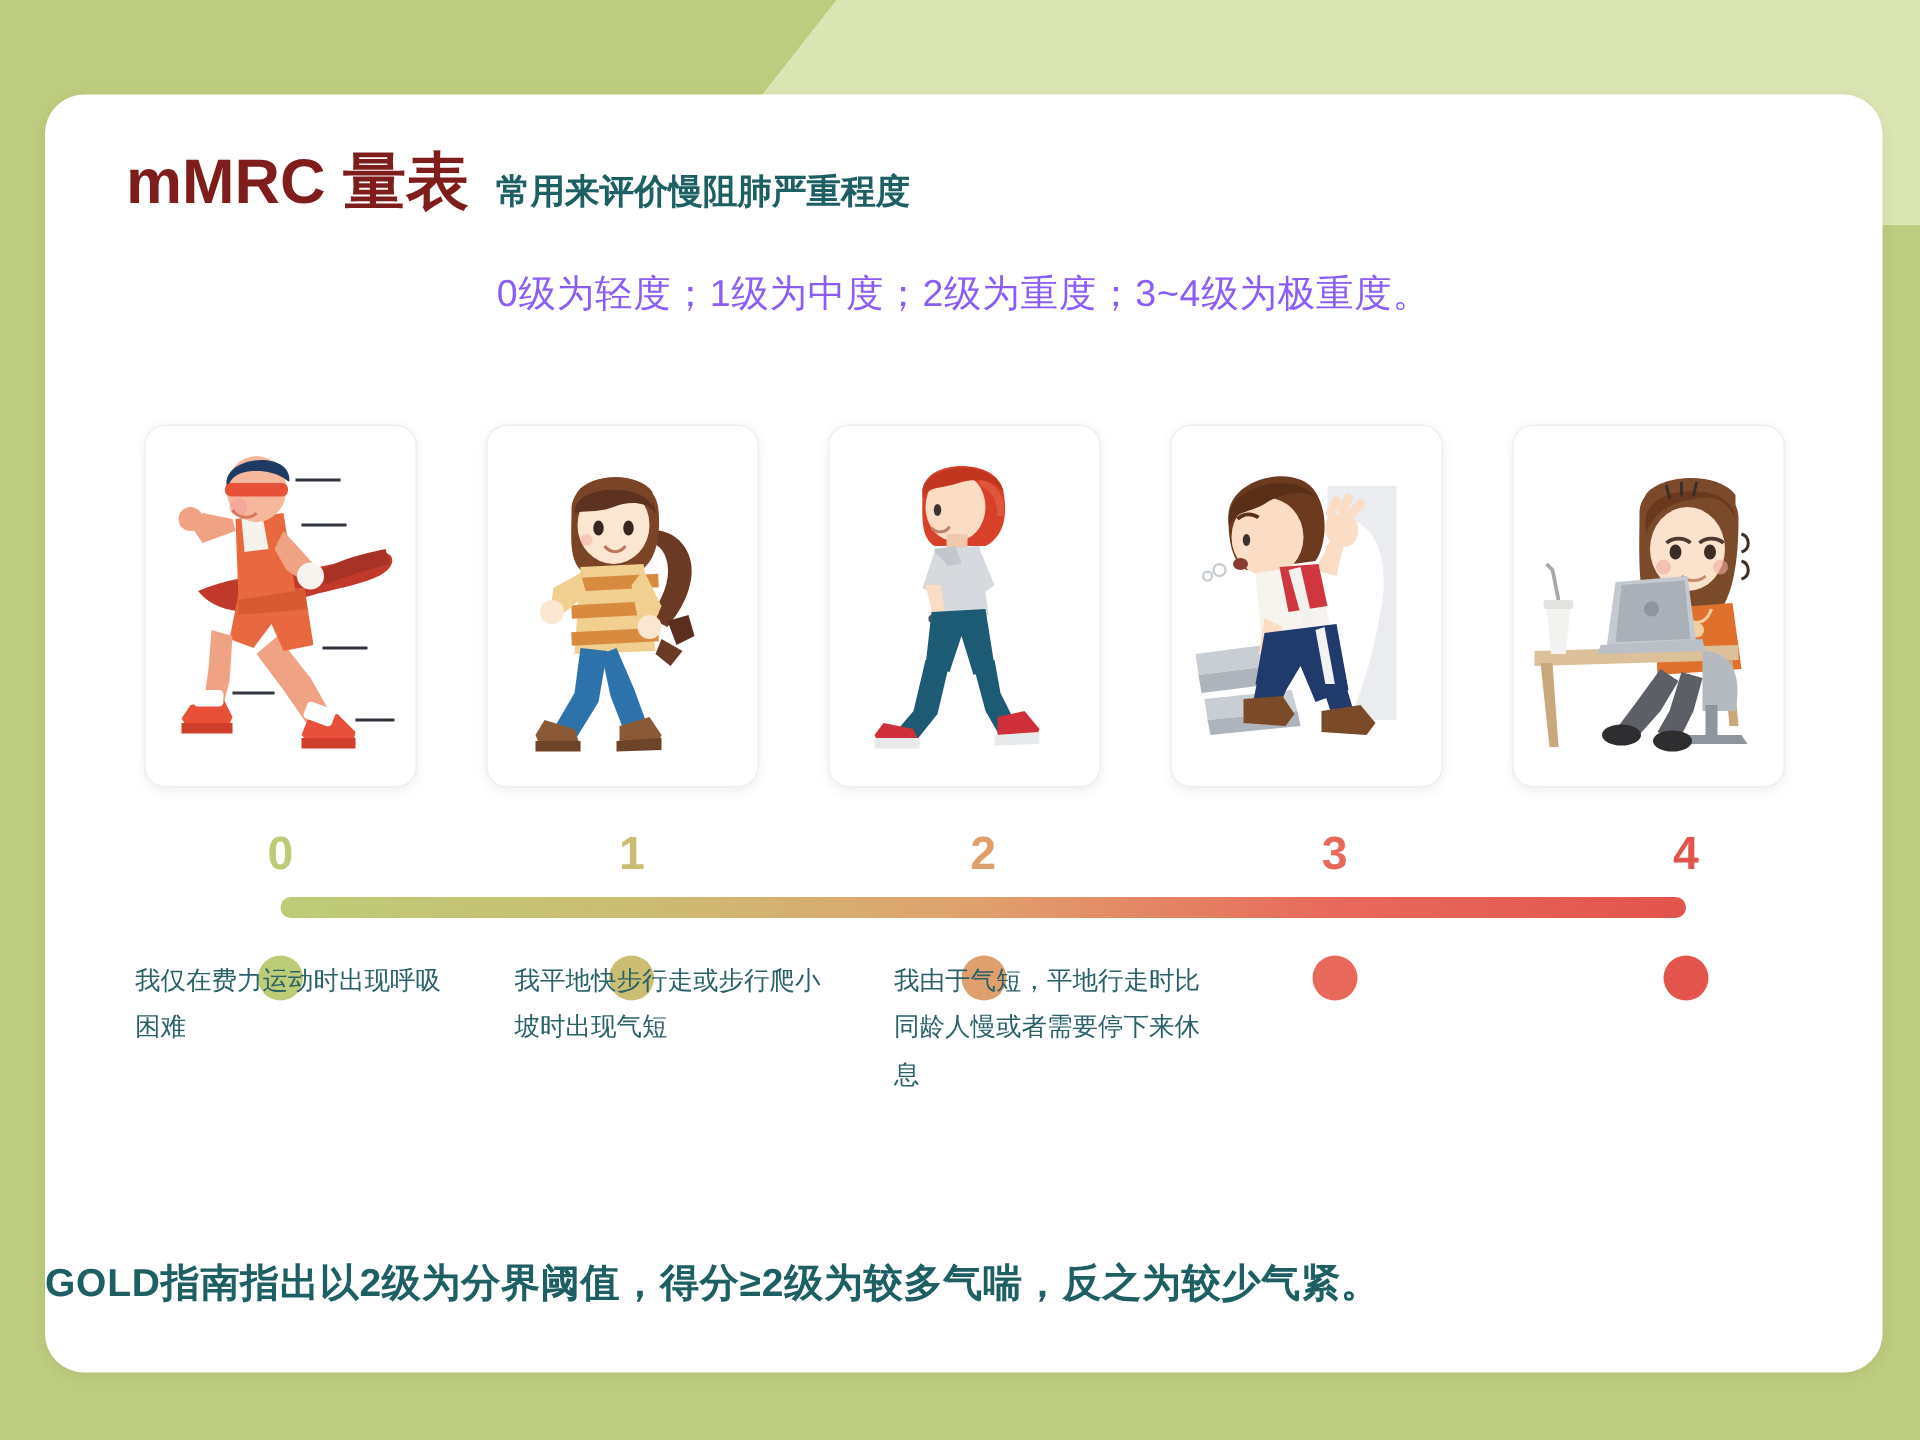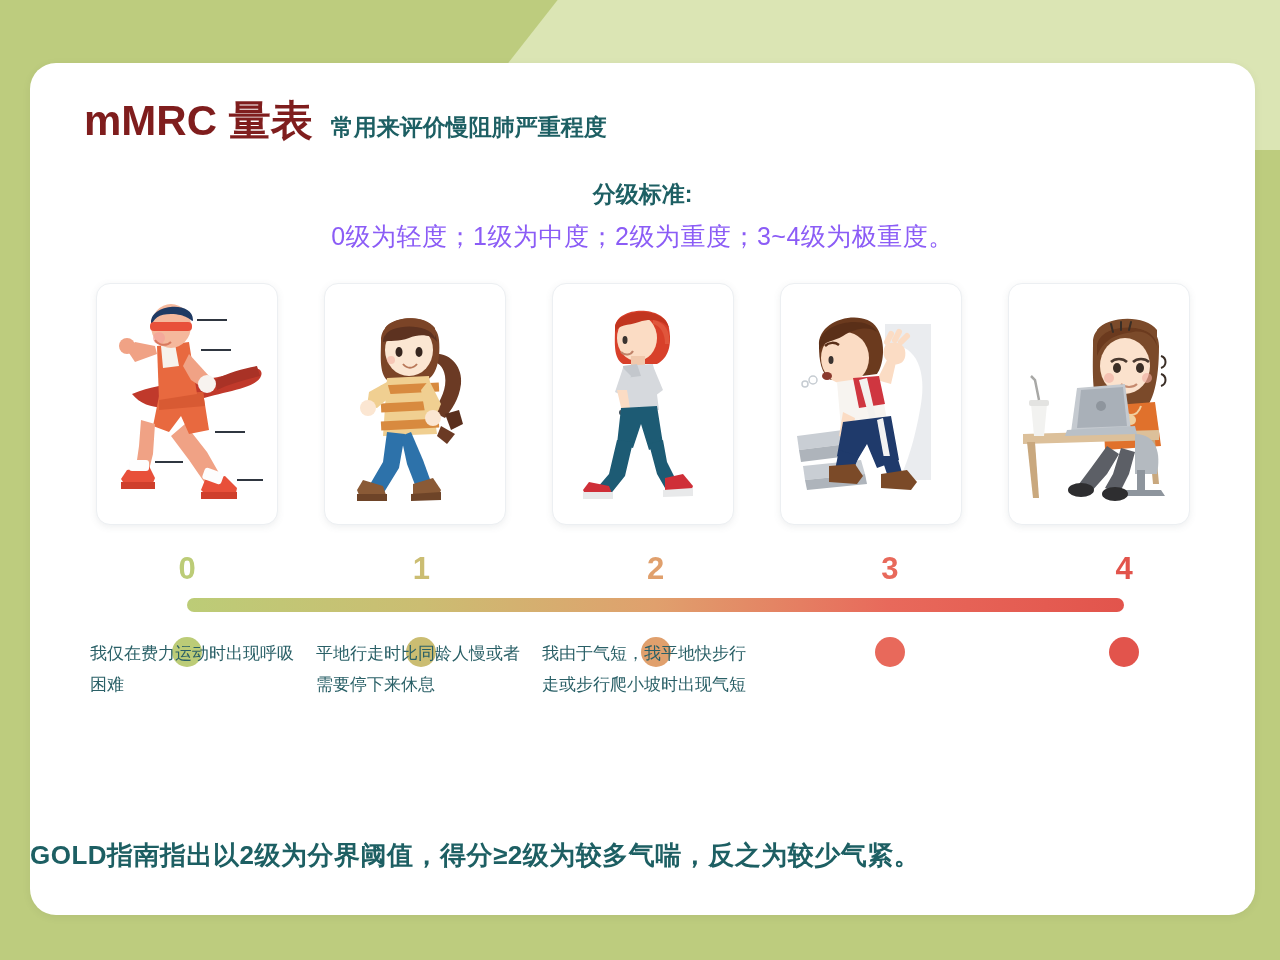--- a/index.html
+++ b/index.html
@@ -159,20 +159,21 @@
   }
 
   
   .desc-row {
     position: absolute;
     top: 575px;
     left: 60px;
     width: 1110px;
     display: flex;
     justify-content: flex-start;
+    gap: 27px;
   }
   .desc-col {
     width: 216px;
     margin-right: 10px;
     font-size: 17px;
     line-height: 1.85;
     color: #2a6067;
     text-align: left;
   }
   .desc-col:last-child { margin-right: 0; }
@@ -198,21 +199,20 @@
 <div class="bg-wedge-bottom"></div>
 
 <div class="card">
 
   <div class="header">
     <div class="title-main">mMRC 量表</div>
     <div class="title-sub">常用来评价慢阻肺严重程度</div>
   </div>
 
   <div class="criteria">
-    <div class="criteria-title">分级标准:</div>
     <div class="criteria-text">0级为轻度；1级为中度；2级为重度；3~4级为极重度。</div>
   </div>
 
   <div class="illus-row">
 
     <div class="illus-card">
       <svg viewBox="0 0 180 240" width="180" height="240">
 
         <path d="M35 110 C70 95 110 100 150 85 C160 82 168 86 163 94 C155 106 120 108 95 118 C72 127 48 126 35 110 Z" fill="#c0392b"></path>
         <path d="M118 96 C132 88 146 85 160 82 L163 92 C148 96 133 100 120 106 Z" fill="#a93226"></path>
@@ -443,19 +443,19 @@
       <span class="scale-dot" style="left:0%;background:#bccc77;"></span>
       <span class="scale-dot" style="left:25%;background:#cbbd72;"></span>
       <span class="scale-dot" style="left:50%;background:#e0a06d;"></span>
       <span class="scale-dot" style="left:75%;background:#e8695b;"></span>
       <span class="scale-dot" style="left:100%;background:#e2544c;"></span>
     </div>
   </div>
 
   <div class="desc-row">
     <div class="desc-col">我仅在费力运动时出现呼吸困难</div>
-    <div class="desc-col">平地行走时比同龄人慢或者需要停下来休息</div>
-    <div class="desc-col">我由于气短，我平地快步行走或步行爬小坡时出现气短</div>
+    <div class="desc-col">我平地快步行走或步行爬小坡时出现气短</div>
+    <div class="desc-col">我由于气短，平地行走时比同龄人慢或者需要停下来休息</div>
   </div>
 
   <div class="footer-note">GOLD指南指出以2级为分界阈值，得分≥2级为较多气喘，反之为较少气紧。</div>
 
 </div>
 
 </body></html>

